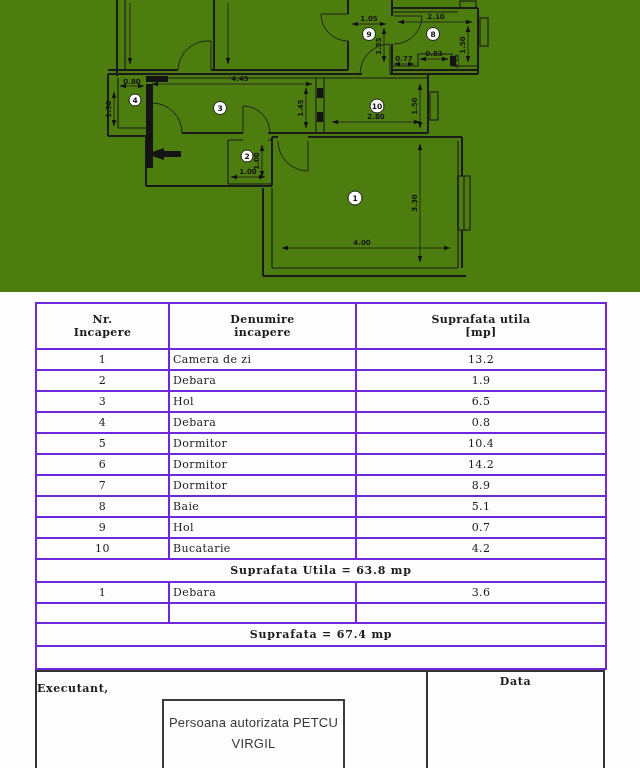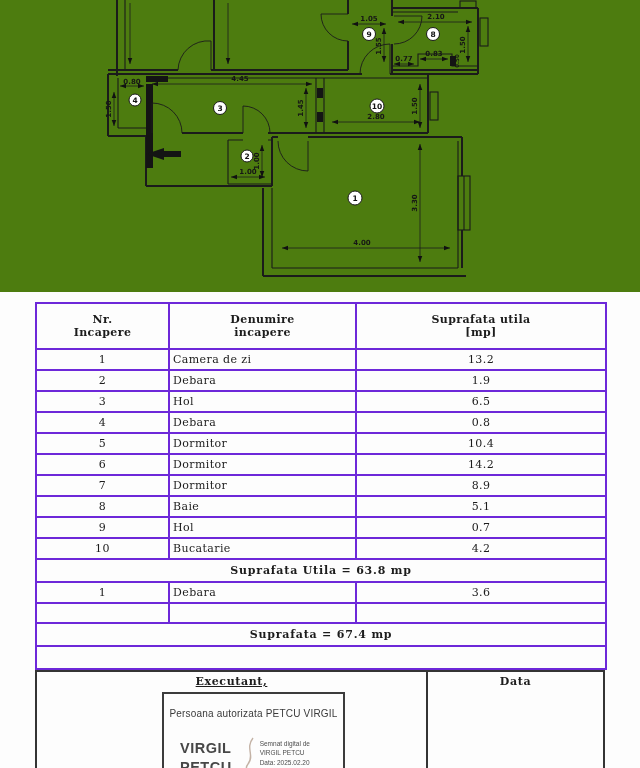--- a/index.html
+++ b/index.html
@@ -38,28 +38,28 @@
   .row-empty td{height:18px;}
   .row-empty2 td{height:21px;}
   
   .footer{
     display:flex;width:570px;margin-left:35px;height:131px;
     border:2px solid #343434;border-top:2px solid #343434;box-sizing:border-box;
     font-size:11px;
   }
   .footer-left{width:391px;border-right:2px solid #343434;box-sizing:border-box;position:relative;}
   .footer-right{flex:1;text-align:center;}
-  .exec-label{text-align:center;font-weight:bold;letter-spacing:0.6px;margin-top:3px;text-decoration:underline;}
+  .exec-label{font-weight:bold;letter-spacing:0.6px;margin-top:10px;}
   .data-label{font-weight:bold;letter-spacing:0.6px;margin-top:3px;}
   .stamp-box{
     width:183px;margin:4px 0 0 125px;height:118px;box-sizing:border-box;
     border:2px solid #3c3c3c;padding-top:12px;
     font-family:"Liberation Sans","DejaVu Sans",sans-serif;
   }
-  .stamp-line{font-size:10px;color:#3a3a3a;text-align:center;letter-spacing:0.2px;line-height:1.6;}
+  .stamp-line{font-size:13px;color:#3a3a3a;text-align:center;letter-spacing:0.2px;line-height:1.6;}
   .sig-row{display:flex;align-items:center;margin:14px 0 0 16px;}
   .sig-name{
     font-size:14.5px;font-weight:bold;color:#474747;line-height:1.3;
     white-space:pre-line;letter-spacing:0.5px;
   }
   .sig-squiggle{margin:0 4px 0 10px;}
   .sig-details{font-size:6.5px;color:#4d4d4d;line-height:1.5;white-space:pre-line;}
 </style>
 </head>
 <body>

